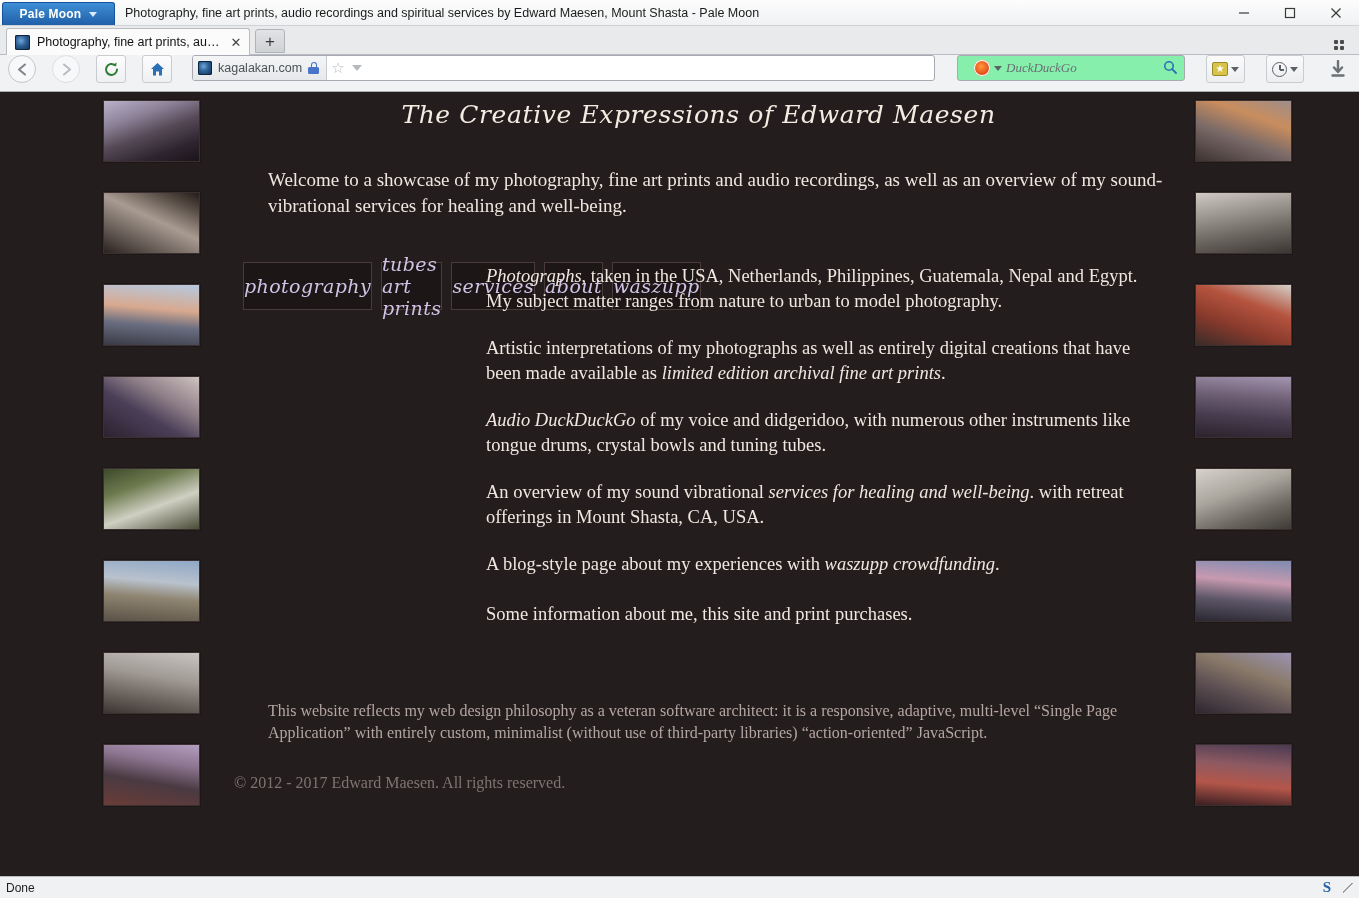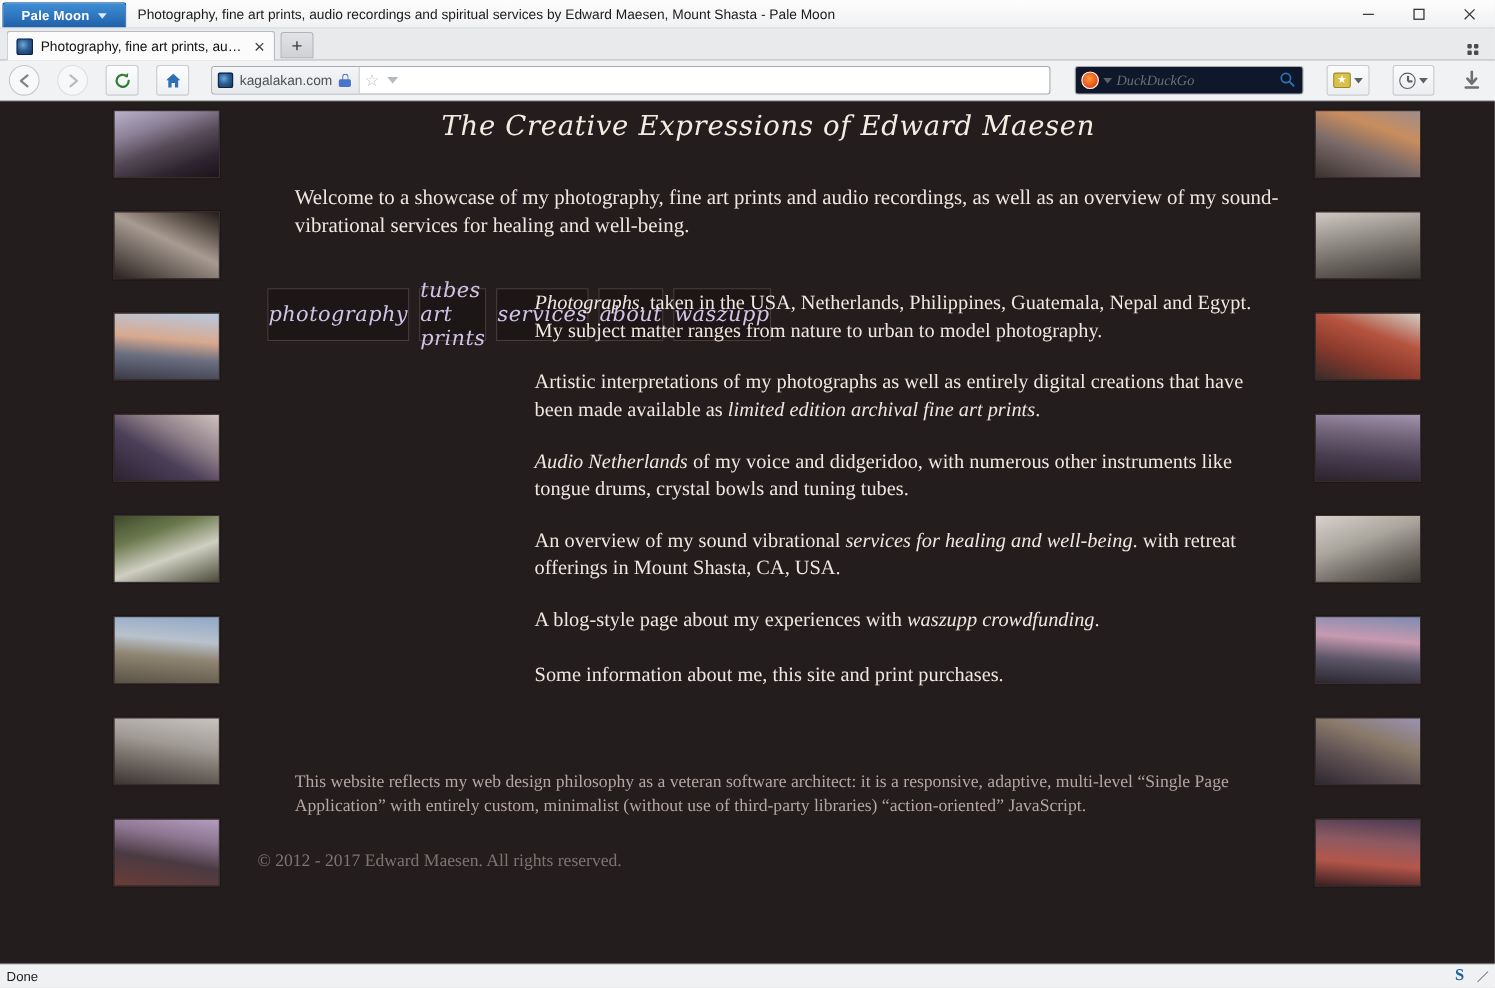--- a/index.html
+++ b/index.html
@@ -73,21 +73,21 @@
     width: 24px; margin-right: 8px; margin-bottom: 4px; display: grid;
     grid-template-columns: 4px 4px; grid-template-rows: 4px 4px; gap: 2px;
     justify-content: center; align-content: center;
   }
   .grid-icon i { background: #4b4b4b; display: block; border-radius: 1px; }
 
   
   .navbar {
     height: 37px; flex: 0 0 37px; background: #f1f2f4;
     border-bottom: 1px solid #a9adb3;
-    display: flex; align-items: center; padding: 0 8px; gap: 16px;
+    display: flex; align-items: flex-start; padding: 0 8px; gap: 16px;
   }
   .navbtn {
     width: 30px; height: 28px; display: flex; align-items: center; justify-content: center;
     border-radius: 3px;
   }
   .navbtn.round { border: 1px solid #c3c6ca; border-radius: 50%; width: 28px; height: 28px; background: #f7f8f9; }
   .navbtn.round.fwd { border-color: #dcdee1; }
   .navbtn.boxed { border: 1px solid #c8cbcf; background: linear-gradient(#fdfdfe,#eef0f2); }
 
   .urlbar {
@@ -112,22 +112,22 @@
   .url-text b { color: #14181b; font-weight: bold; }
   .star {
     width: 22px; display: flex; align-items: center; justify-content: center; color: #b9bdc2; font-size: 15px;
   }
   .dropcaret {
     width: 20px; display: flex; align-items: center; justify-content: center; padding-right: 5px;
   }
   .caret-tri { width: 0; height: 0; border-left: 5px solid transparent; border-right: 5px solid transparent; border-top: 6px solid #b6babf; }
 
   .searchbar {
-    width: 208px; height: 26px; background: #0f172a; border: 1px solid #a7abb1; border-radius: 3px;
-    display: flex; align-items: center; padding: 0 4px 0 5px; gap: 4px;
+    width: 228px; height: 26px; background: #86efac; border: 1px solid #a7abb1; border-radius: 3px;
+    display: flex; align-items: center; padding: 0 4px 0 16px; gap: 4px;
   }
   .ddg-icon {
     width: 16px; height: 16px; border-radius: 50%; flex: 0 0 16px;
     background: radial-gradient(circle at 45% 40%, #ff9a3c 0%, #e8541e 55%, #b93a10 100%);
     box-shadow: inset 0 0 0 1px #fff;
   }
   .search-ph { flex: 1; font-size: 13px; font-style: italic; color: #6a7075; font-family: "Liberation Serif", serif; }
   .mag { color: #2d6fb5; font-size: 14px; padding-right: 3px; }
 
   .tbtn {
@@ -367,21 +367,21 @@
             <div class="navbutton">photography</div>
             <div class="navbutton">tubes art prints</div>
             <div class="navbutton">services</div>
             <div class="navbutton">about</div>
             <div class="navbutton">waszupp</div>
           </div>
 
           <div class="desccol">
             <p class="desc d1"><em>Photographs</em><span>, taken in the USA, Netherlands, Philippines, Guatemala, Nepal and Egypt. My subject matter ranges from nature to urban to model photography.</span></p>
             <p class="desc d2"><span>Artistic interpretations of my photographs as well as entirely digital creations that have been made available as </span><em>limited edition archival fine art prints</em><span>.</span></p>
-            <p class="desc d3"><em>Audio Netherlands</em><span> of my voice and didgeridoo, with numerous other instruments like tongue drums, crystal bowls and tuning tubes.</span></p>
+            <p class="desc d3"><em>Audio DuckDuckGo</em><span> of my voice and didgeridoo, with numerous other instruments like tongue drums, crystal bowls and tuning tubes.</span></p>
             <p class="desc d4"><span>An overview of my sound vibrational </span><em>services for healing and well-being</em><span>. with retreat offerings in Mount Shasta, CA, USA.</span></p>
             <p class="desc d5"><span>A blog-style page about my experiences with </span><em>waszupp crowdfunding</em><span>.</span></p>
             <p class="desc d6">Some information about me, this site and print purchases.</p>
           </div>
         </div>
 
         <p class="philosophy">This website reflects my web design philosophy as a veteran software architect: it is a responsive, adaptive, multi-level “Single Page Application” with entirely custom, minimalist (without use of third-party libraries) “action-oriented” JavaScript.</p>
         <p class="copyright">© 2012 - 2017 Edward Maesen. All rights reserved.</p>
       </div>
 

